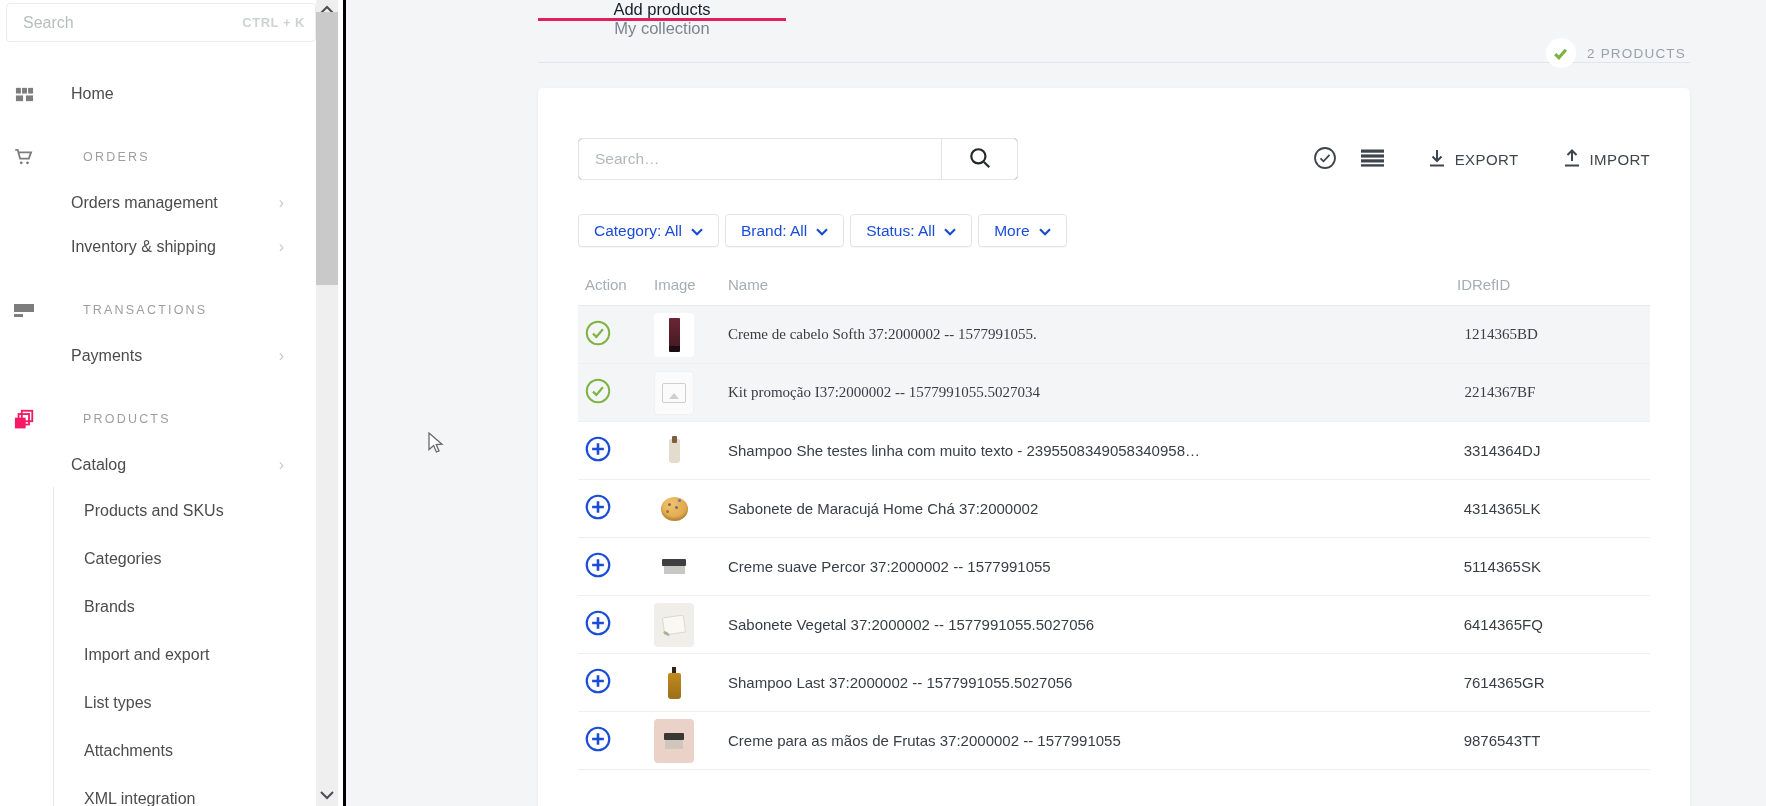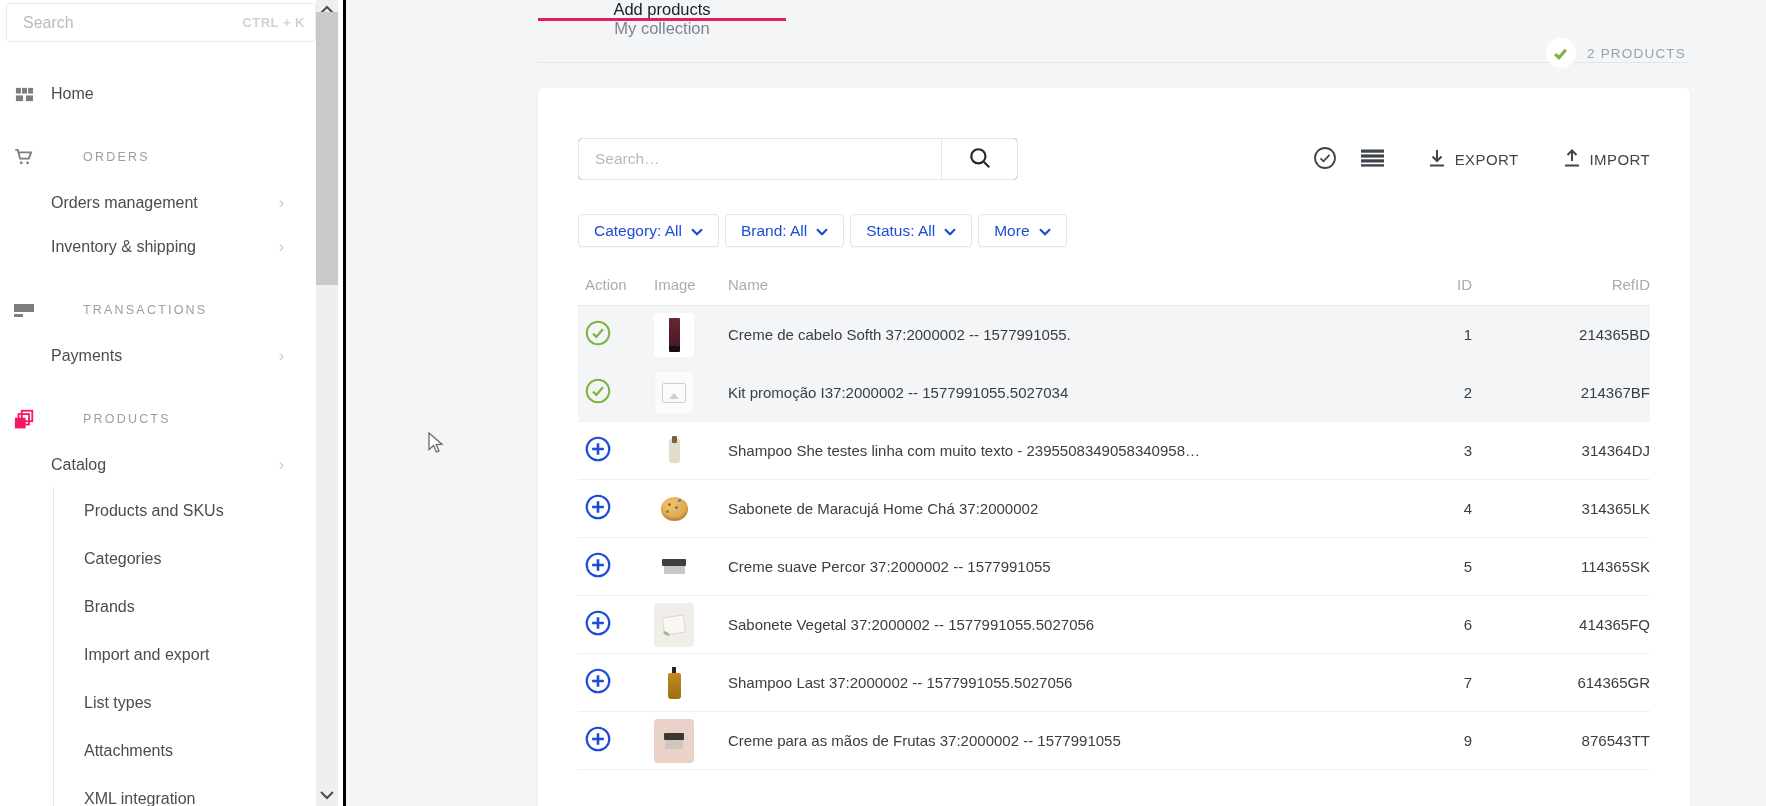--- a/index.html
+++ b/index.html
@@ -10,21 +10,21 @@
   
   .sidebar { position:absolute; left:0; top:0; width:346px; height:806px; background:#ffffff; border-right:3px solid #000000; }
   .sb-search { position:absolute; left:6px; top:3px; width:310px; height:39px; border:1px solid #ebebeb; border-radius:4px; background:#fff; display:flex; align-items:center; padding:0 10px 0 16px; }
   .sb-search-ph { color:#b9bcbe; font-size:16px; flex:1; }
   .sb-shortcut { color:#cfd2d5; font-size:13px; font-weight:bold; letter-spacing:.5px; white-space:nowrap; }
   .nav { position:absolute; left:0; top:42px; width:316px; padding-top:30px; }
   .nav-row { position:relative; display:flex; align-items:center; height:44px; padding-left:14px; cursor:pointer; }
   .nav-row.section { margin-top:19px;gap:32px; }
   .nav-row.section + .nav-row { margin-top:2px; }
   .nav-icon { width:20px; height:20px; display:flex; align-items:center; justify-content:center; margin-right:17px; flex:none; }
-  .nav-row.child .nav-label, .nav-row.root .nav-label { font-size:16px; color:#4c4c4c; }
+  .nav-row.child .nav-label, .nav-row.root .nav-label { font-size:16px; color:#4c4c4c;margin-left:20px; }
   .nav-row.child { padding-left:51px; }
   .nav-row.section .nav-label { font-size:12.5px; color:#9e9e9e; letter-spacing:2.2px; }
   .nav-chev { position:absolute; right:32px; color:#c9c9c9; font-size:16px; }
   .sub-list { margin-left:53px; border-left:1px solid #e8e8e8; padding-left:30px; }
   .sub-list .nav-row { height:48px; padding-left:0; }
   .sub-list .nav-label { font-size:16px; color:#4c4c4c; }
 
   
   .sb-scroll { position:absolute; left:316px; top:0; width:22px; height:806px; background:#efefef; z-index:5; }
   .sb-scroll-thumb { position:absolute; left:0; top:12px; width:22px; height:273px; background:#c9c9c9; }
@@ -52,26 +52,26 @@
   .icon-btn { background:none; border:none; cursor:pointer; display:flex; align-items:center; padding:0; }
   .icon-btn + .icon-btn { margin-left:24px; }
   .text-btn { background:none; border:none; cursor:pointer; display:flex; align-items:center; gap:10px; font-family:"Liberation Sans",sans-serif; font-size:15px; color:#3e454d; letter-spacing:.4px; margin-left:45px; padding:0; }
 
   .filters { margin-top:34px; display:flex; gap:6px; }
   .filter-btn { height:33px; display:flex; align-items:center; gap:9px; border:1px solid #e1e5e8; border-radius:4px; background:#fff; box-shadow:0 1px 1px rgba(0,0,0,.04); padding:0 15px; font-family:"Liberation Sans",sans-serif; font-size:15.5px; color:#1a4cd8; cursor:pointer; }
 
   .table { margin-top:16px; }
   .thead { display:flex; align-items:center; height:43px; border-bottom:1px solid #e7eaec; font-size:15px; color:#a6adb5; }
   .trow { display:flex; align-items:center; height:58px; border-bottom:1px solid #edeff1; font-size:15px; color:#383e44; }
-  .trow.added { background:#f3f5f6; }
+  .trow.added { background:#f3f5f6;font-family:Liberation Serif, serif; }
   .col-action { width:64px; padding-left:7px; flex:none; }
   .col-image { width:86px; padding-left:12px; flex:none; }
   .col-name { flex:1; min-width:0; white-space:nowrap; overflow:hidden; text-overflow:ellipsis; }
   .col-id { width:112px; text-align:right; flex:none; }
-  .col-refid { width:178px; text-align:right; flex:none; }
+  .col-refid { width:178px; text-align:left; flex:none; }
   .action-btn { background:none; border:none; padding:0; cursor:pointer; display:flex; }
 
   
   .thumb { position:relative; width:40px; height:44px; border-radius:4px; overflow:hidden; background:#fff; display:flex; flex-direction:column; align-items:center; justify-content:center; }
   .thumb::before, .thumb::after { content:""; display:block; }
   .thumb-tube::before { width:11px; height:28px; background:linear-gradient(#6b2535,#481a24); border-bottom:6px solid #1c0d12; border-radius:1px; }
   .thumb-tube::after { display:none; }
   .thumb-placeholder { background:#fbfbfb; border:1px solid #f1f1f1; }
   .thumb-placeholder::before { width:22px; height:18px; border:1.5px solid #cfcfcf; border-radius:2px; }
   .thumb-placeholder::after { position:absolute; bottom:15px; width:0; height:0; border-left:5px solid transparent; border-right:5px solid transparent; border-bottom:6px solid #cfcfcf; }

